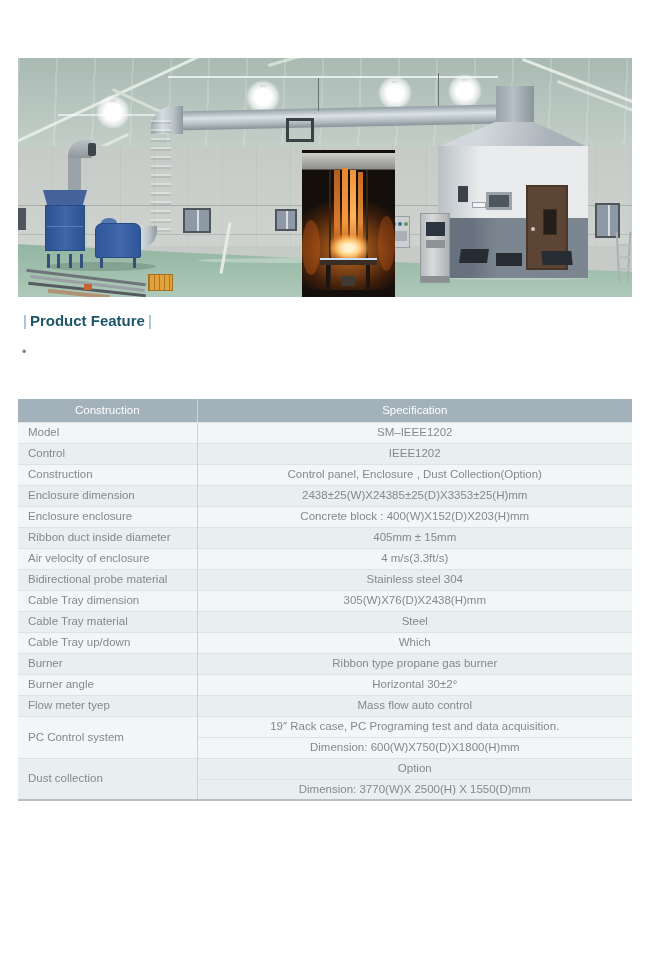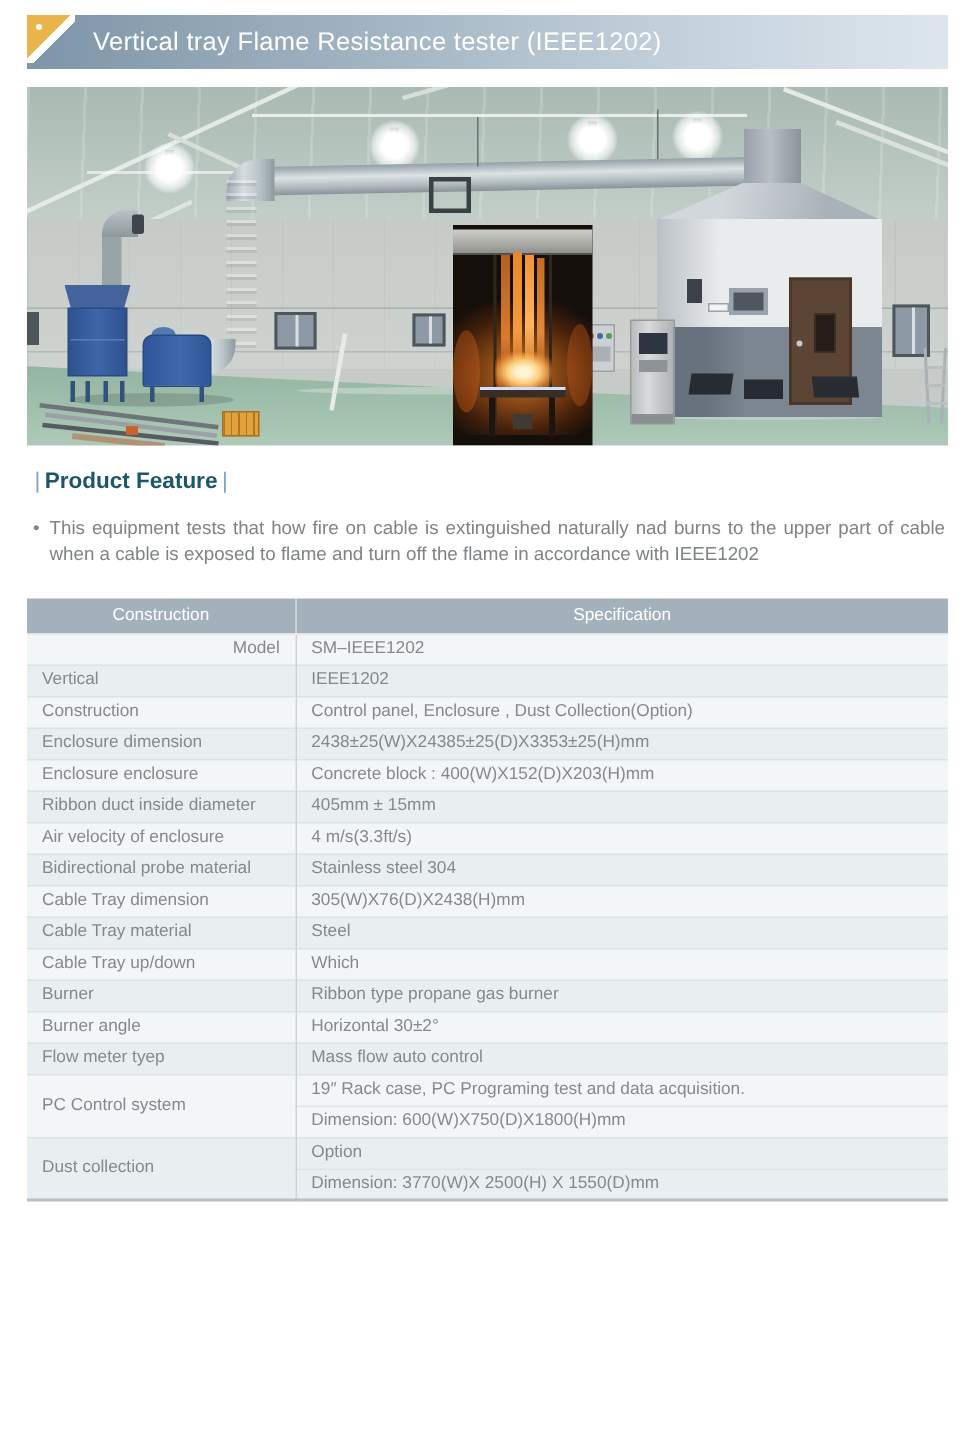--- a/index.html
+++ b/index.html
@@ -54,36 +54,30 @@
   .bullet{position:absolute;left:0;top:0}
 
   
   .spec-table{position:absolute;left:18px;top:399px;width:614px;border-collapse:collapse;
     font-size:11.5px;color:var(--table-text);border-bottom:2px solid #b6c0c6}
   .spec-table col.c1{width:179px}
   .spec-table thead th{background:var(--table-header-bg);color:#fff;font-weight:400;height:23px;font-size:11.5px}
   .spec-table thead th + th{border-left:1px solid rgba(255,255,255,.45)}
   .spec-table td{height:21px;padding:1px 10px;line-height:13px;border-top:1px solid #dde2e5}
   .spec-table td.label{text-align:left;border-right:1px solid #ccd3d7}
-  .spec-table td.label.center{text-align:right}
-  .spec-table td.value{text-align:left}
+  .spec-table td.label.center{text-align:left}
+  .spec-table td.value{text-align:center}
   .spec-table tr.zl td{background:var(--row-light)}
   .spec-table tr.zd td{background:var(--row-dark)}
 </style>
 </head>
 <body>
 
 <div class="page">
 
-  <div class="title-bar">
-    <div class="fold">
-      <i class="fold-dot"></i>
-    </div>
-    <span class="title-text">Vertical tray Flame Resistance tester (IEEE1202)</span>
-  </div>
 
   <div class="photo">
     <div class="abs ph-ceiling"></div>
 
     <div class="beam" style="left:-6px;top:84px;width:215px;transform:rotate(-25deg)"></div>
     <div class="beam" style="left:-4px;top:128px;width:125px;transform:rotate(-25deg);background:#dfe6e1"></div>
     <div class="beam" style="left:505px;top:0;width:125px;transform:rotate(21deg)"></div>
     <div class="beam" style="left:540px;top:22px;width:95px;transform:rotate(21deg);background:#dce3de"></div>
     <div class="beam" style="left:150px;top:18px;width:330px;height:2px;background:#eaf0ec"></div>
     <div class="beam" style="left:40px;top:56px;width:180px;height:2px;background:rgba(255,255,255,.6)"></div>
@@ -209,41 +203,40 @@
       <div class="abs" style="left:1px;top:36px;width:14px;height:2px;background:#b8bec2"></div>
     </div>
   </div>
 
   <div class="section-heading">
     <span class="pipe">|</span><span class="heading-text">Product Feature</span><span class="pipe">|</span>
   </div>
 
   <div class="feature-para">
     <span class="bullet">•</span>
-    <span>This equipment tests that how fire on cable is extinguished naturally nad burns to the upper part of cable when a cable is exposed to flame and turn off the flame in accordance with IEEE1202</span>
   </div>
 
   <table class="spec-table">
     <colgroup>
         <col class="c1">
         <col class="c2">
       </colgroup>
     <thead>
       <tr>
         <th>Construction</th>
         <th>Specification</th>
       </tr>
     </thead>
     <tbody>
         <tr class="row zl">
           <td class="label center">Model</td>
           <td class="value">SM–IEEE1202</td>
         </tr>
         <tr class="row zd">
-          <td class="label">Vertical</td>
+          <td class="label">Control</td>
           <td class="value">IEEE1202</td>
         </tr>
         <tr class="row zl">
           <td class="label">Construction</td>
           <td class="value">Control panel, Enclosure , Dust Collection(Option)</td>
         </tr>
         <tr class="row zd">
           <td class="label">Enclosure dimension</td>
           <td class="value">2438±25(W)X24385±25(D)X3353±25(H)mm</td>
         </tr>

